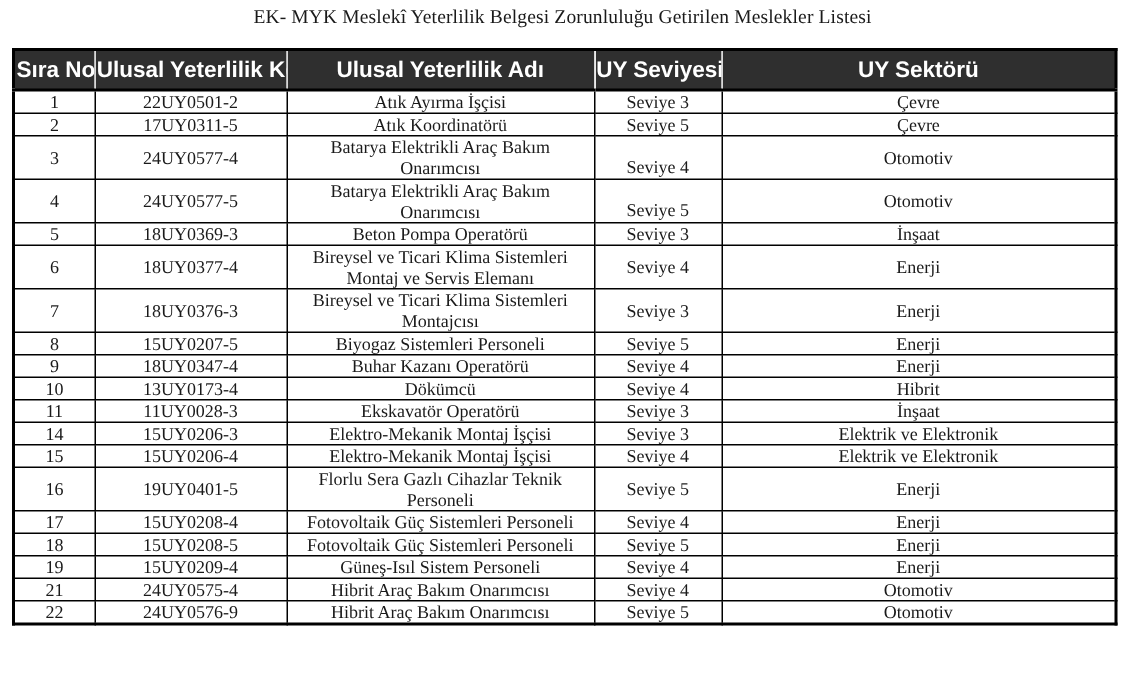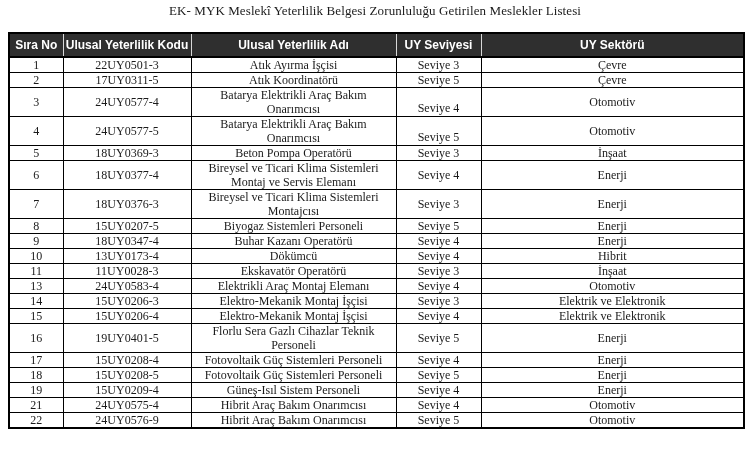--- a/index.html
+++ b/index.html
@@ -34,21 +34,21 @@
   col.c-no     { width: 54px; }
   col.c-code   { width: 128px; }
   col.c-name   { width: 205px; }
   col.c-level  { width: 85px; }
   col.c-sector { width: 263px; }
 
   .qual-table thead th {
     background: #2f2f2f;
     color: #ffffff;
     font-family: "Liberation Sans", sans-serif;
-    font-size: 12px;
+    font-size: 15px;
     font-weight: bold;
     text-align: center;
     vertical-align: middle;
     padding: 4px 1px;
     border-left: 1px solid #d8d8d8;
     border-right: 1px solid #d8d8d8;
     border-bottom: 2px solid #000;
     white-space: nowrap;
     overflow: hidden;
   }
@@ -92,21 +92,21 @@
         <th>Sıra No</th>
         <th>Ulusal Yeterlilik Kodu</th>
         <th>Ulusal Yeterlilik Adı</th>
         <th>UY Seviyesi</th>
         <th>UY Sektörü</th>
       </tr>
     </thead>
     <tbody>
         <tr>
           <td class="col-no">1</td>
-          <td class="col-code">22UY0501-3</td>
+          <td class="col-code">22UY0501-2</td>
           <td class="col-name">Atık Ayırma İşçisi</td>
           <td class="col-level">Seviye 3</td>
           <td class="col-sector">Çevre</td>
         </tr>
         <tr>
           <td class="col-no">2</td>
           <td class="col-code">17UY0311-5</td>
           <td class="col-name">Atık Koordinatörü</td>
           <td class="col-level">Seviye 5</td>
           <td class="col-sector">Çevre</td>
@@ -168,27 +168,20 @@
           <td class="col-sector">Hibrit</td>
         </tr>
         <tr>
           <td class="col-no">11</td>
           <td class="col-code">11UY0028-3</td>
           <td class="col-name">Ekskavatör Operatörü</td>
           <td class="col-level">Seviye 3</td>
           <td class="col-sector">İnşaat</td>
         </tr>
         <tr>
-          <td class="col-no">13</td>
-          <td class="col-code">24UY0583-4</td>
-          <td class="col-name">Elektrikli Araç Montaj Elemanı</td>
-          <td class="col-level">Seviye 4</td>
-          <td class="col-sector">Otomotiv</td>
-        </tr>
-        <tr>
           <td class="col-no">14</td>
           <td class="col-code">15UY0206-3</td>
           <td class="col-name">Elektro-Mekanik Montaj İşçisi</td>
           <td class="col-level">Seviye 3</td>
           <td class="col-sector">Elektrik ve Elektronik</td>
         </tr>
         <tr>
           <td class="col-no">15</td>
           <td class="col-code">15UY0206-4</td>
           <td class="col-name">Elektro-Mekanik Montaj İşçisi</td>

